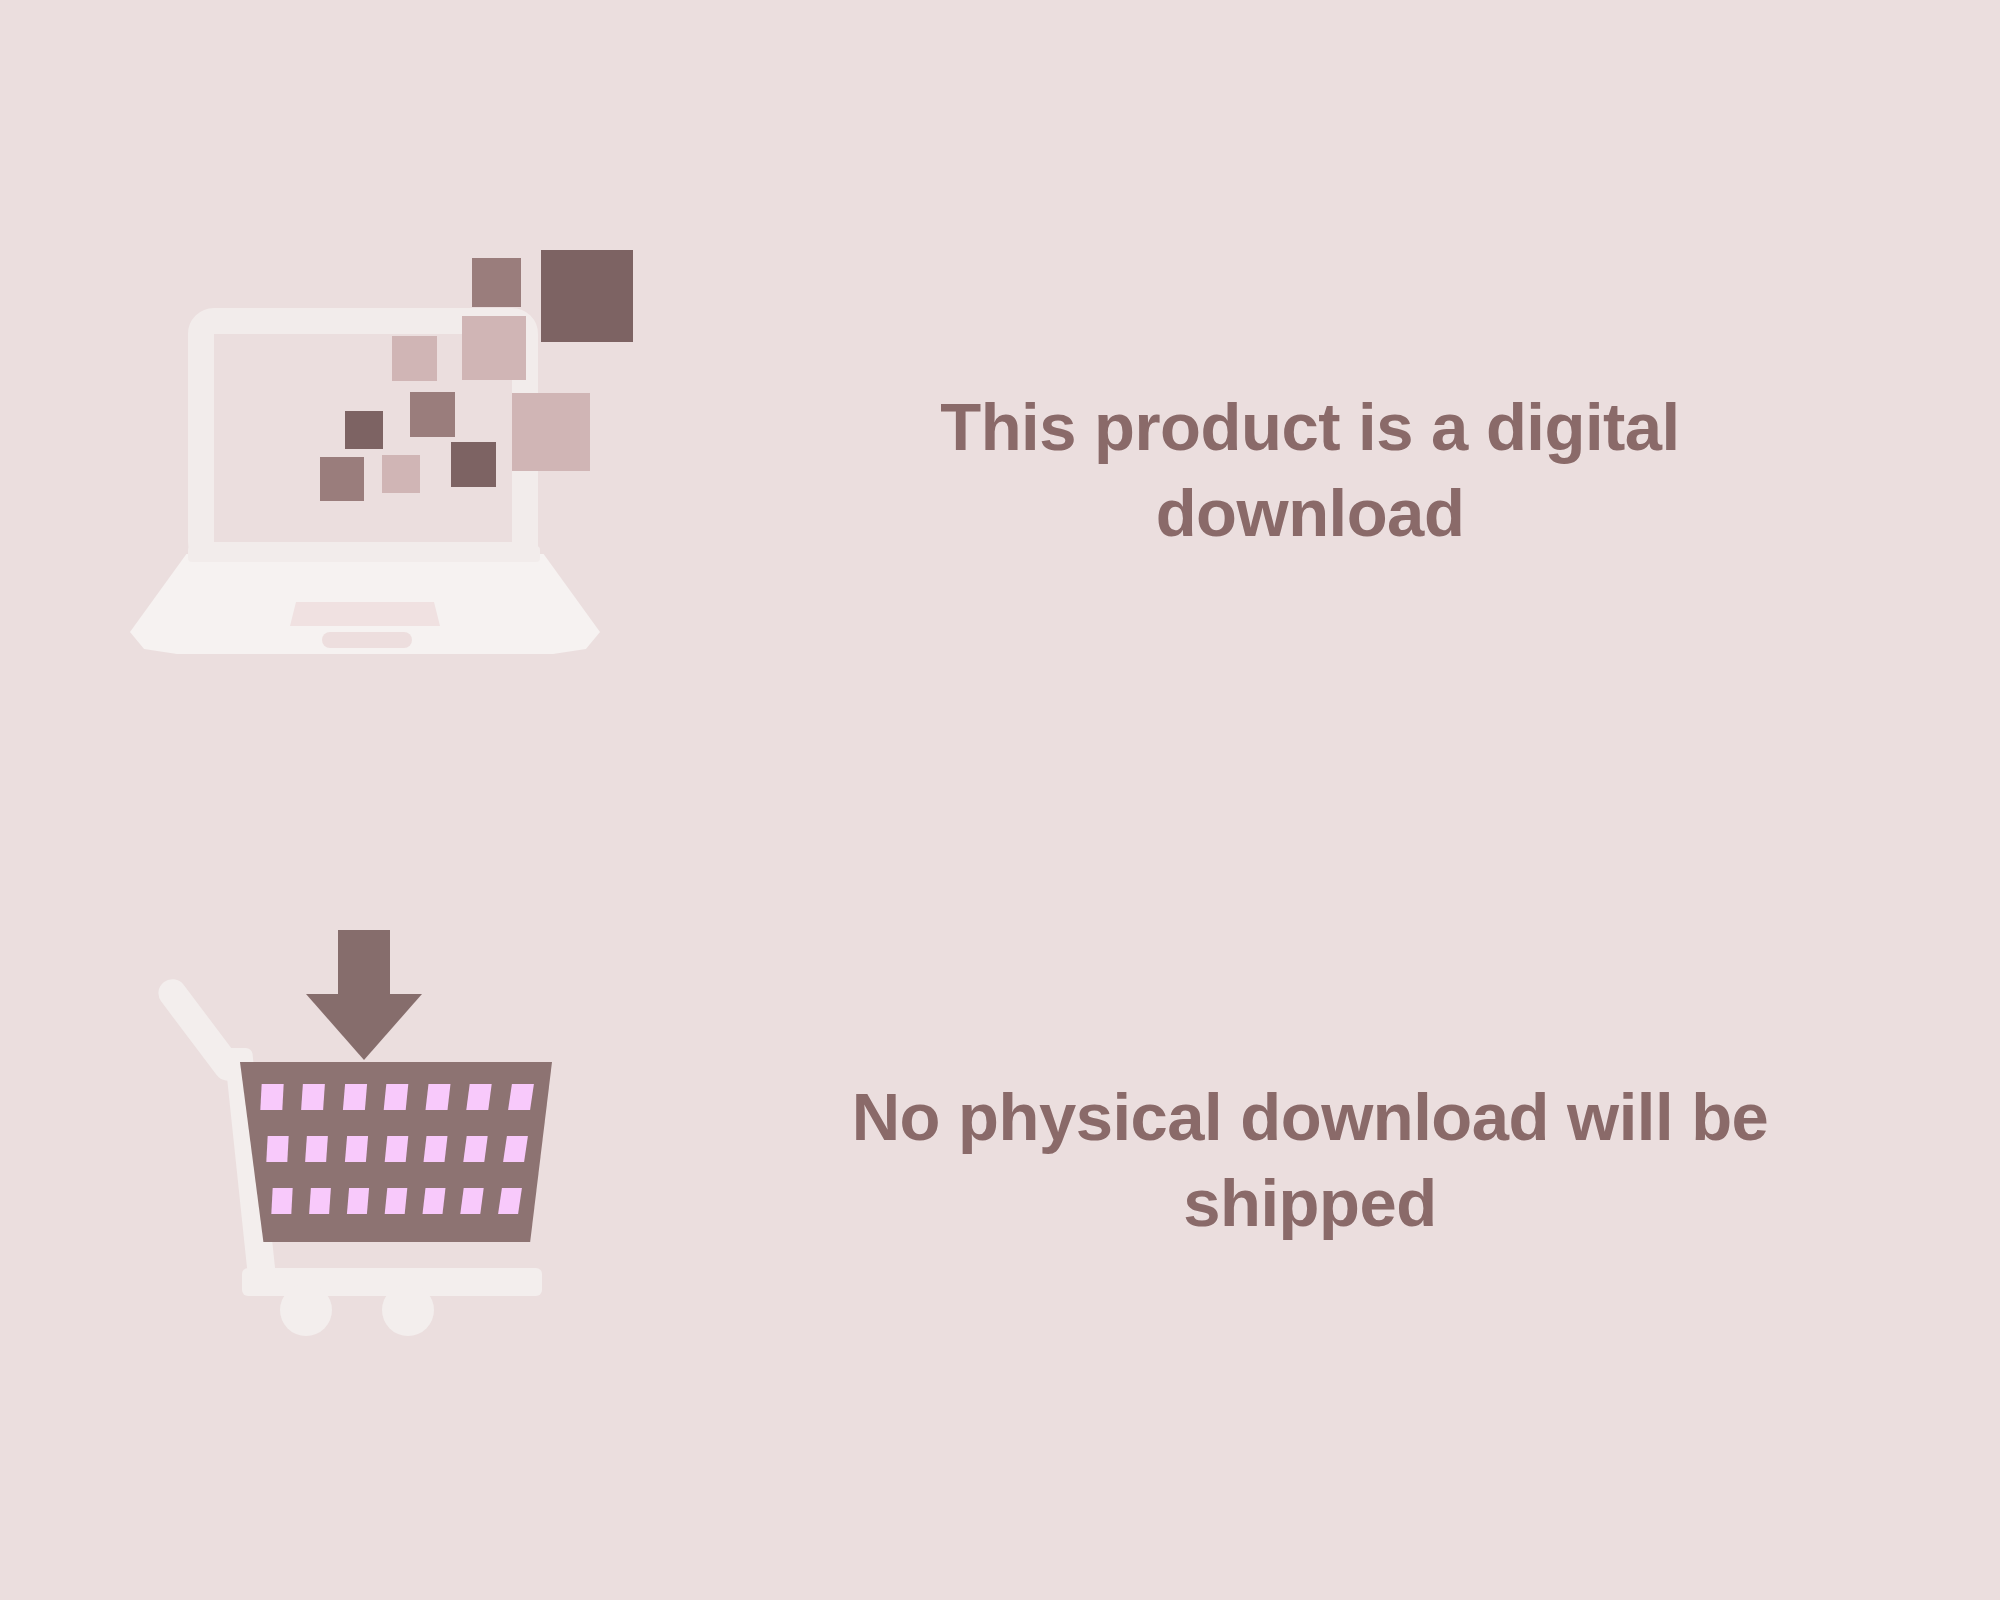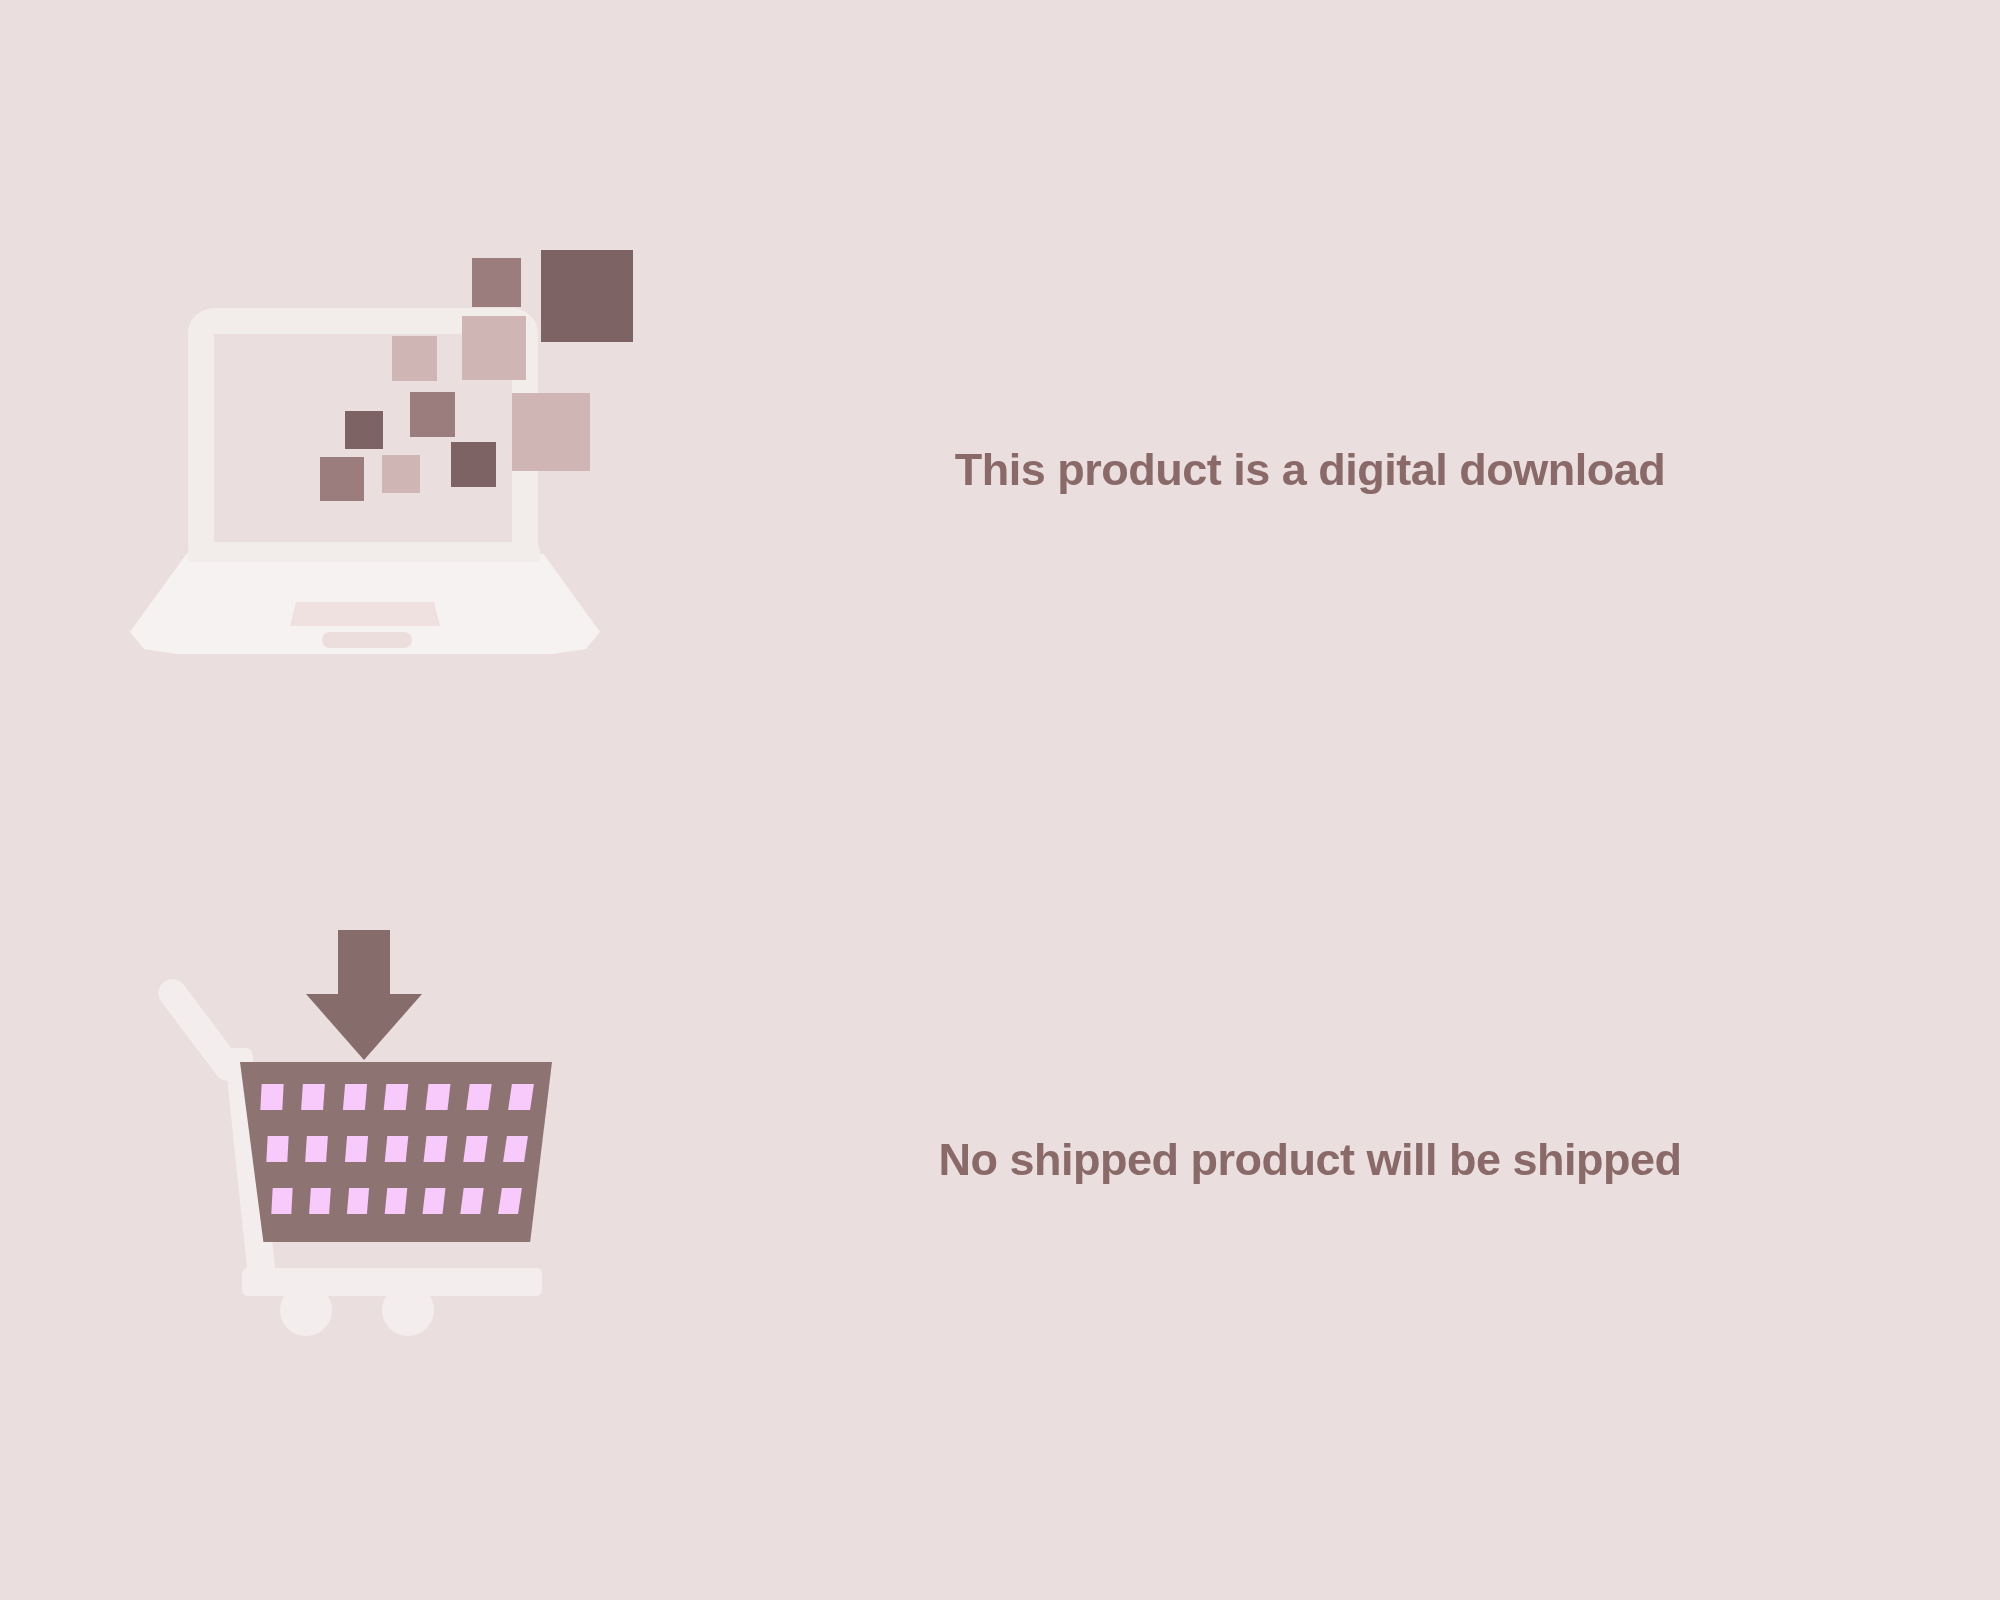--- a/index.html
+++ b/index.html
@@ -28,21 +28,21 @@
   .icon-cell {
     position: relative;
     width: 620px;
     height: 480px;
     flex: 0 0 620px;
   }
   .text-cell {
     flex: 1 1 auto;
     text-align: center;
     color: #8a6a69;
-    font-size: 45px;
+    font-size: 67px;
     font-weight: bold;
     line-height: 1.28;
     letter-spacing: -0.5px;
     padding: 0 40px;
   }
 
   
   #laptop-icon { position: absolute; left: 0; top: 0; width: 620px; height: 480px; }
   .lid {
     position: absolute;
@@ -223,16 +223,16 @@
               <div class="cell" style="left: 222.12px; top: 126px; width: 19.76px; height: 26px; background: rgb(248, 201, 251); transform: skewX(-7.5deg);"></div>
               <div class="cell" style="left: 260.12px; top: 126px; width: 19.76px; height: 26px; background: rgb(248, 201, 251); transform: skewX(-8.4deg);"></div>
             </div>
         </div>
         <div class="cart-frame-bottom"></div>
         <div class="wheel wheel-left"></div>
         <div class="wheel wheel-right"></div>
       </div>
     </div>
 
-    <div class="text-cell">No shipped product will be shipped</div>
+    <div class="text-cell">No physical download will be shipped</div>
   </div>
 
 </div>
 
 </body></html>

